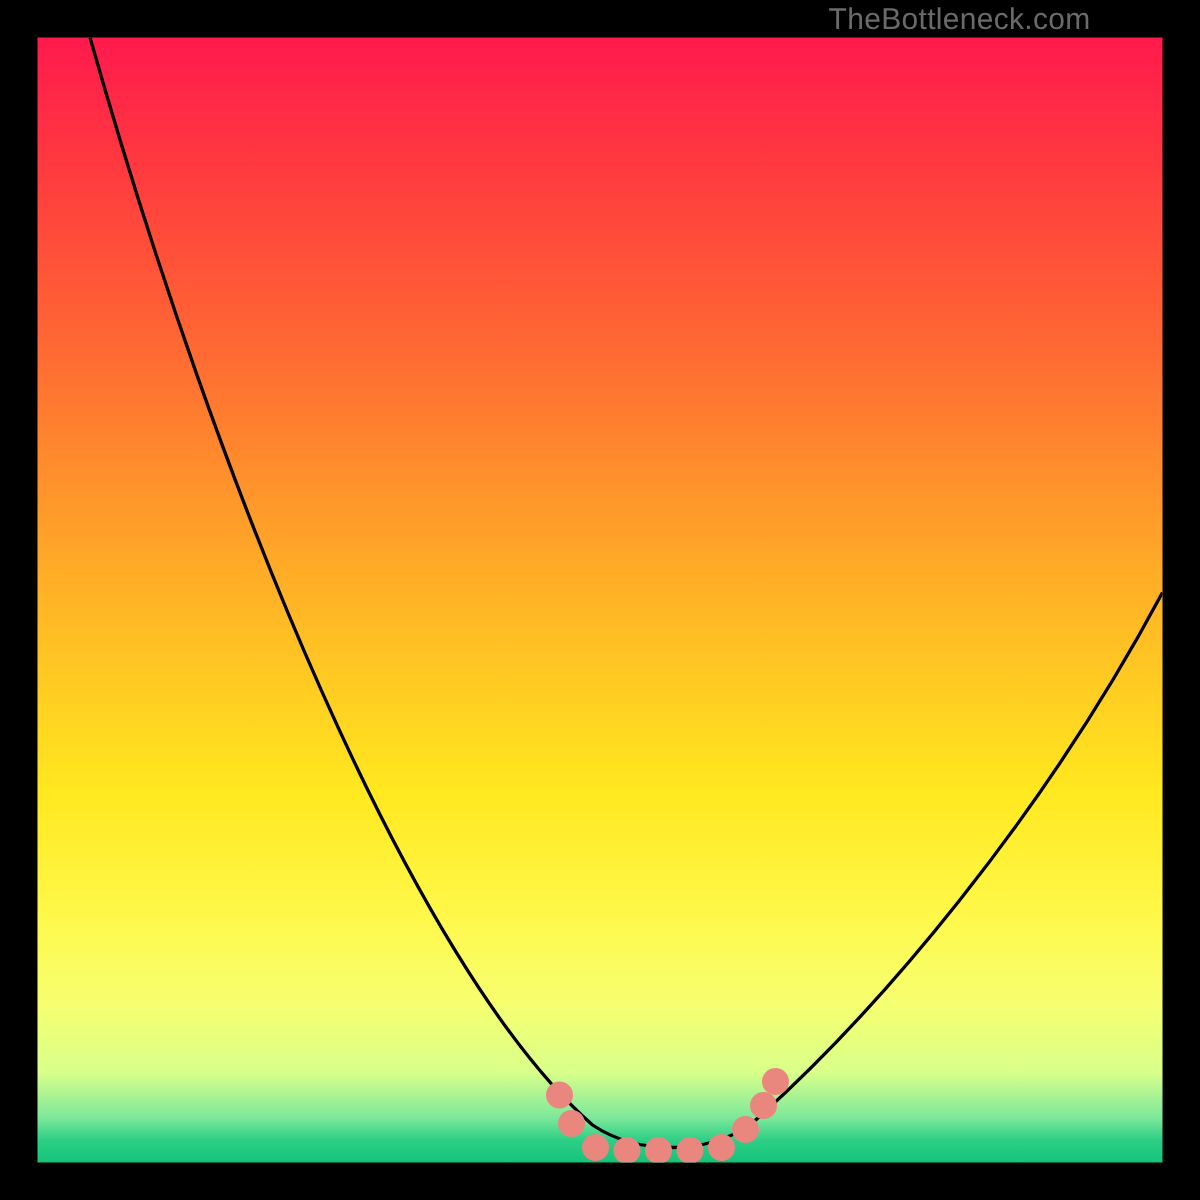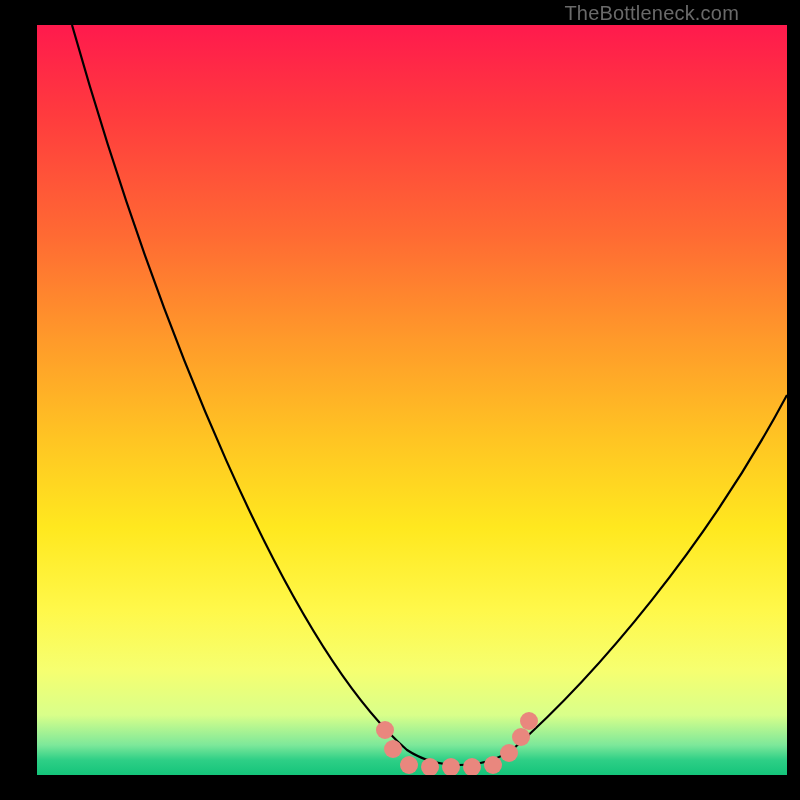--- a/index.html
+++ b/index.html
@@ -2,21 +2,20 @@
 <html><head>
 <meta charset="utf-8">
 <style>
   * { margin: 0; padding: 0; box-sizing: border-box; }
   html, body { width: 800px; height: 800px; overflow: hidden; background: #000; }
   .frame {
     position: absolute;
     left: 0; top: 0;
     width: 739px; height: 800px;
     background: #000;
-    margin-left: 12px;
   }
   .plot {
     position: absolute;
     left: 25px; top: 25px;
     width: 750px; height: 750px;
     background: linear-gradient(to bottom,
       #ff1a4d 0%,
       #ff3b3e 12%,
       #ff6a33 28%,
       #ff9a2a 42%,

